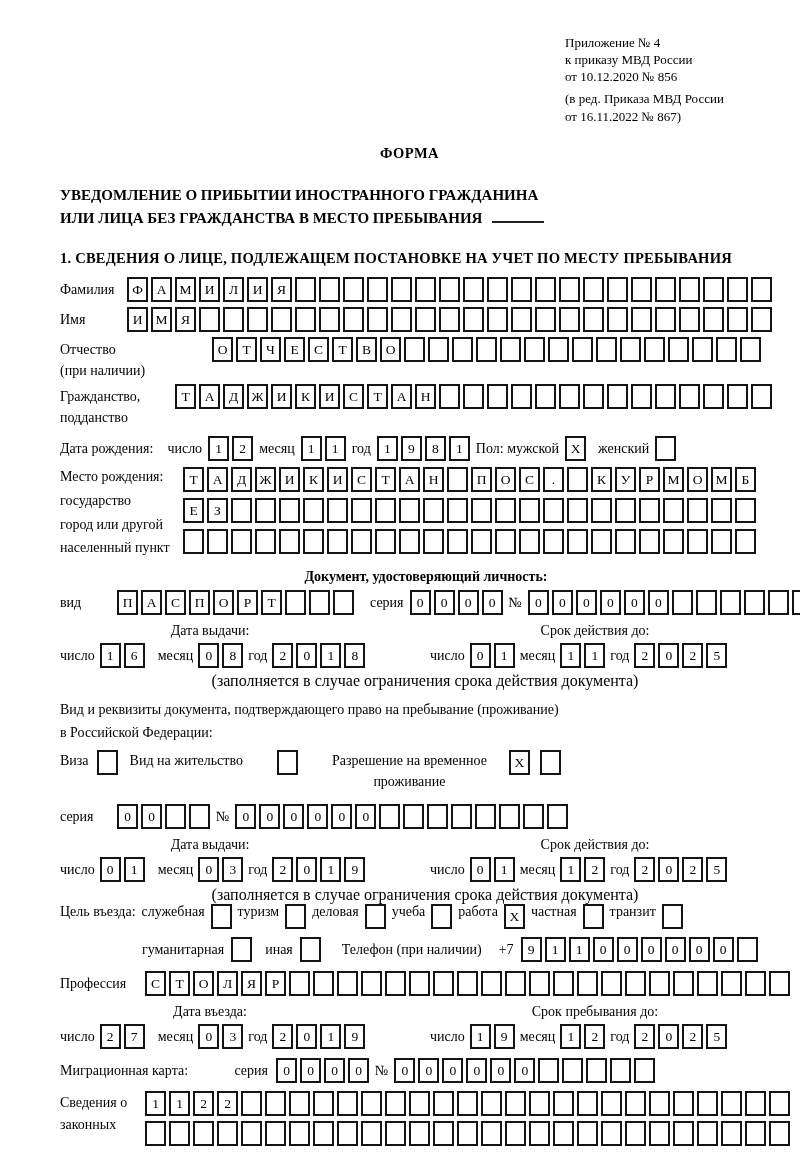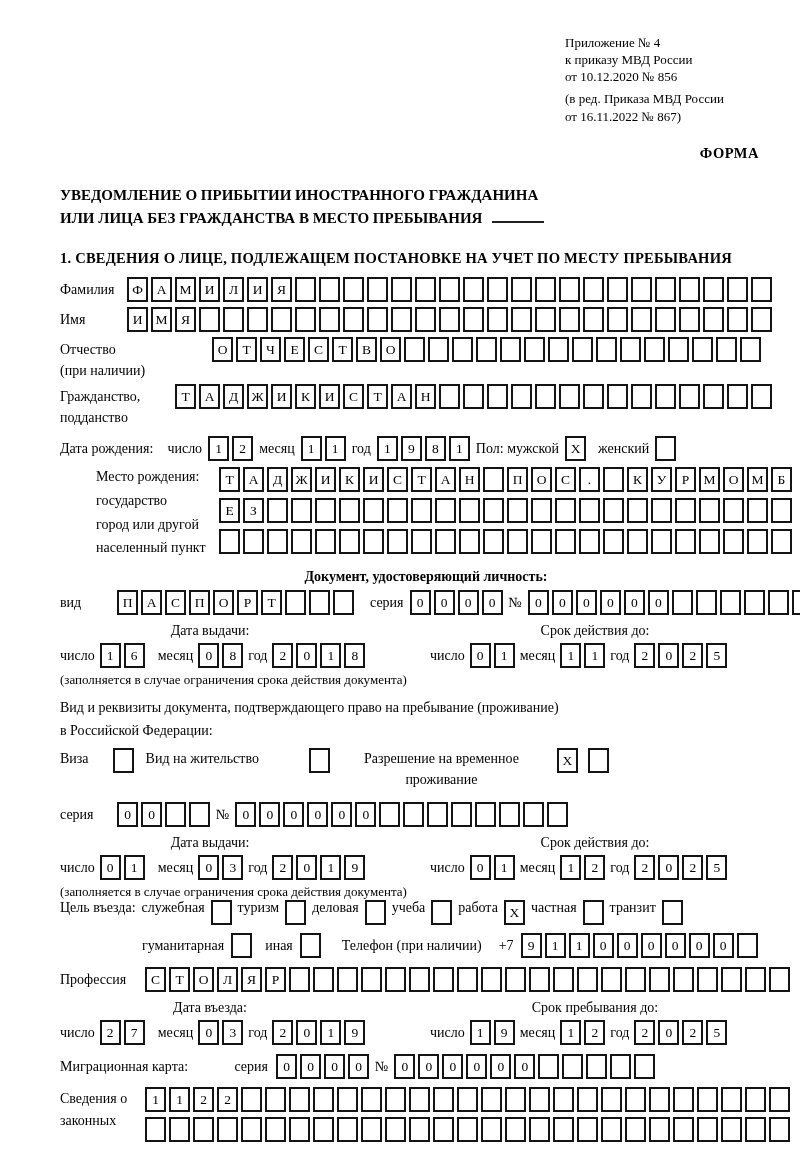--- a/index.html
+++ b/index.html
@@ -19,58 +19,58 @@
     font-size: 13.5px; line-height: 1; flex: none;
   }
 
   .row { display: flex; align-items: center; margin-top: 5px; }
   .lbl { flex: none; }
   .sub { margin-top: 1px; }
 
   
   .annex { margin-left: 505px; font-size: 13px; line-height: 1.32; }
   .annex .ed { margin-top: 5px; }
-  .forma { text-align: right; padding-right: 33px; font-weight: bold; font-size: 14.5px; margin-top: 20px; letter-spacing: .5px; }
+  .forma { text-align: center; padding-right: 33px; font-weight: bold; font-size: 14.5px; margin-top: 20px; letter-spacing: .5px; }
 
   .title { text-align: left; font-weight: bold; font-size: 15px; line-height: 1.55; margin-top: 22px; }
   .title .uline { display:inline-block; width: 52px; border-bottom: 2px solid #222; height: 14px; margin-left: 10px; }
 
   .sec-head { font-weight: bold; font-size: 14.6px; margin-top: 20px; letter-spacing: .2px; }
 
   .form { margin-top: 10px; }
 
   
   .w-surname { width: 67px; }
   .w-name { width: 67px; }
   .w-patr { width: 152px; }
   .w-cit { width: 115px; }
 
   .inlinegap { margin: 0 6px; }
 
-  .birthplace { display: flex; margin-top: 6px; justify-content: flex-end; }
+  .birthplace { display: flex; margin-top: 6px; }
   .birthplace .bp-labels { width: 123px; flex: none; display: flex; flex-direction: column; justify-content: space-between; padding: 2px 0 4px 0; }
   .birthplace .bp-rows .cells { display: flex; margin-bottom: 6px; }
 
   .doc-head { text-align: center; font-weight: bold; margin-top: 9px; }
 
   .kind-row { display: flex; align-items: center; margin-top: 5px; }
   .kind-row .lbl { margin-right: 8px; }
 
   .date-pair { display: flex; margin-top: 8px; }
   .date-col .dhead { margin-bottom: 4px; }
   .date-col .dline { display: flex; align-items: center; gap: 5px; }
   .date-col.left { width: 370px; flex: none; }
   .date-col.left .dhead { text-align: center; width: 300px; }
   .date-col.right .dhead { text-align: center; width: 330px; }
-  .fillnote { text-align: left; font-size: 13px; margin-top: 4px; padding-right: 2px; }
+  .fillnote { text-align: center; font-size: 16px; margin-top: 4px; padding-right: 2px; }
 
   .intro { margin-top: 8px; line-height: 1.65; }
 
   .rvp-opts { display: flex; align-items: flex-start; margin-top: 6px; gap: 10px; }
-  .rvp-opts .opt { display: flex; align-items: flex-start; gap: 24px; justify-content: flex-end; }
+  .rvp-opts .opt { display: flex; align-items: flex-start; gap: 8px; justify-content: flex-end; }
   .rvp-opts .opt .olbl { line-height: 1.5; }
   .rvp-opts .opt3 .olbl { width: 183px; text-align: center; }
   .rvp-opts .opt4 .olbl { width: 178px; text-align: center; }
 
   .purpose { display: flex; align-items: flex-start; gap: 6px; flex-wrap: nowrap; }
   .purpose2 { display: flex; align-items: center; gap: 7px; margin-top: 8px; margin-left: 82px; }
   .purpose2 .phone-lbl { margin-left: 14px; }
   .purpose2 .plus { margin-left: 10px; }
 
   .prof-row { display: flex; align-items: center; margin-top: 9px; }

